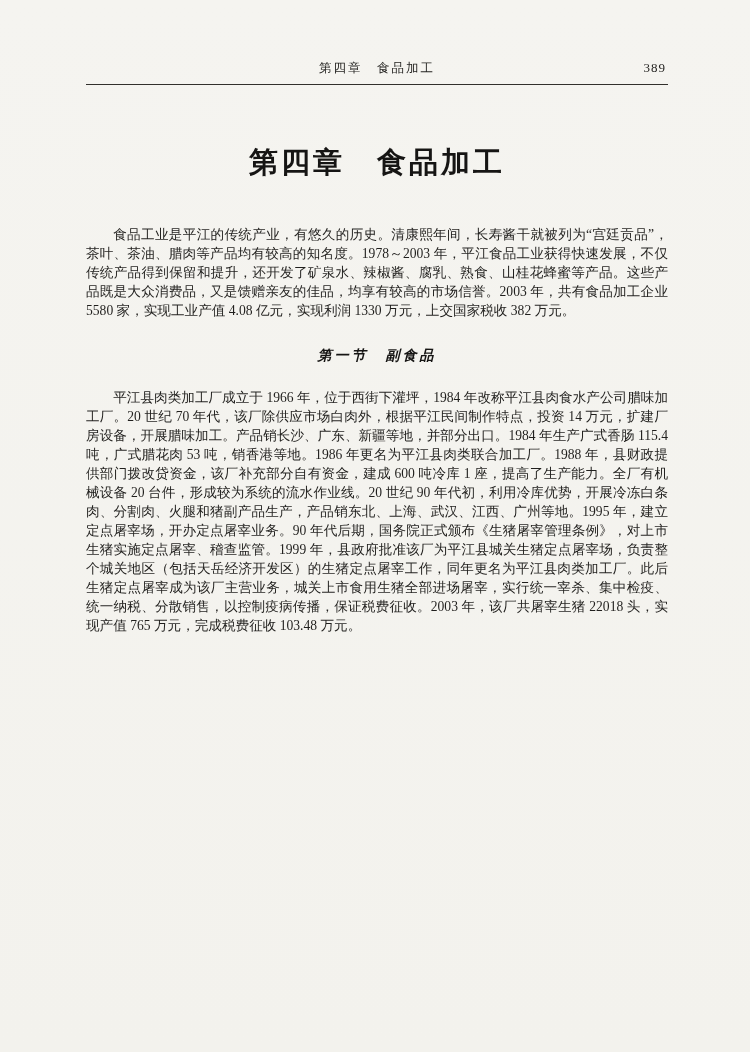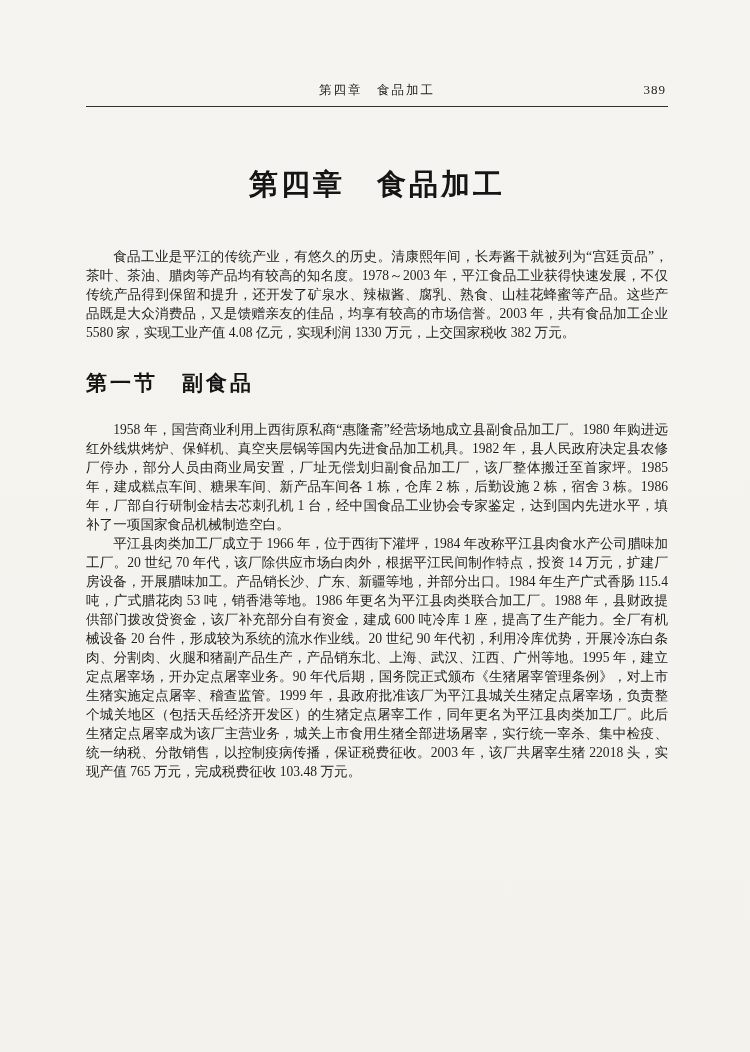--- a/index.html
+++ b/index.html
@@ -12,21 +12,21 @@
     height: 1052px;
     font-family: "Liberation Serif", "DejaVu Serif", serif;
     color: #1d1c1a;
     -webkit-font-smoothing: antialiased;
   }
   .page {
     box-sizing: border-box;
     width: 750px;
     height: 1052px;
     background: linear-gradient(180deg, #f5f4f0 0%, #f3f2ed 100%);
-    padding: 82px 82px 40px 86px;
+    padding: 60px 82px 40px 86px;
     overflow: hidden;
   }
   
   .running-head { margin-bottom: 0; }
   .head-row {
     position: relative;
     text-align: center;
     font-size: 12.5px;
     letter-spacing: 2px;
     padding-bottom: 7px;
@@ -49,26 +49,28 @@
     text-align: center;
     font-family: "Liberation Sans", "DejaVu Sans", sans-serif;
     font-size: 29px;
     font-weight: bold;
     letter-spacing: 3px;
     margin: 58px 0 42px 0;
     color: #161514;
   }
   
   .section-title {
+    text-align: center;
     font-family: "Liberation Sans", "DejaVu Sans", sans-serif;
-    font-size: 21px;
+    font-size: 14px;
     font-weight: bold;
     letter-spacing: 3px;
     margin: 27px 0 23px 0;
     color: #161514;
+    font-style: italic;
   }
   
   .body-para {
     font-size: 13.6px;
     line-height: 19px;
     text-align: justify;
     text-justify: inter-ideograph;
     text-indent: 2em;
     margin: 0;
     color: #201f1d;
@@ -86,19 +88,18 @@
     </div>
     <hr class="head-rule">
   </header>
 
   <h1 class="chapter-title">第四章　食品加工</h1>
 
   <p class="body-para">食品工业是平江的传统产业，有悠久的历史。清康熙年间，长寿酱干就被列为“宫廷贡品”，茶叶、茶油、腊肉等产品均有较高的知名度。1978～2003 年，平江食品工业获得快速发展，不仅传统产品得到保留和提升，还开发了矿泉水、辣椒酱、腐乳、熟食、山桂花蜂蜜等产品。这些产品既是大众消费品，又是馈赠亲友的佳品，均享有较高的市场信誉。2003 年，共有食品加工企业 5580 家，实现工业产值 4.08 亿元，实现利润 1330 万元，上交国家税收 382 万元。</p>
 
   <h2 class="section-title">第一节　副食品</h2>
 
-  <p class="body-para">1958 年，国营商业利用上西街原私商“惠隆斋”经营场地成立县副食品加工厂。1980 年购进远红外线烘烤炉、保鲜机、真空夹层锅等国内先进食品加工机具。1982 年，县人民政府决定县农修厂停办，部分人员由商业局安置，厂址无偿划归副食品加工厂，该厂整体搬迁至首家坪。1985 年，建成糕点车间、糖果车间、新产品车间各 1 栋，仓库 2 栋，后勤设施 2 栋，宿舍 3 栋。1986 年，厂部自行研制金桔去芯刺孔机 1 台，经中国食品工业协会专家鉴定，达到国内先进水平，填补了一项国家食品机械制造空白。</p>
 
 
 
   <p class="body-para">平江县肉类加工厂成立于 1966 年，位于西街下灌坪，1984 年改称平江县肉食水产公司腊味加工厂。20 世纪 70 年代，该厂除供应市场白肉外，根据平江民间制作特点，投资 14 万元，扩建厂房设备，开展腊味加工。产品销长沙、广东、新疆等地，并部分出口。1984 年生产广式香肠 115.4 吨，广式腊花肉 53 吨，销香港等地。1986 年更名为平江县肉类联合加工厂。1988 年，县财政提供部门拨改贷资金，该厂补充部分自有资金，建成 600 吨冷库 1 座，提高了生产能力。全厂有机械设备 20 台件，形成较为系统的流水作业线。20 世纪 90 年代初，利用冷库优势，开展冷冻白条肉、分割肉、火腿和猪副产品生产，产品销东北、上海、武汉、江西、广州等地。1995 年，建立定点屠宰场，开办定点屠宰业务。90 年代后期，国务院正式颁布《生猪屠宰管理条例》，对上市生猪实施定点屠宰、稽查监管。1999 年，县政府批准该厂为平江县城关生猪定点屠宰场，负责整个城关地区（包括天岳经济开发区）的生猪定点屠宰工作，同年更名为平江县肉类加工厂。此后生猪定点屠宰成为该厂主营业务，城关上市食用生猪全部进场屠宰，实行统一宰杀、集中检疫、统一纳税、分散销售，以控制疫病传播，保证税费征收。2003 年，该厂共屠宰生猪 22018 头，实现产值 765 万元，完成税费征收 103.48 万元。</p>
 
 </div>
 
 </body></html>

